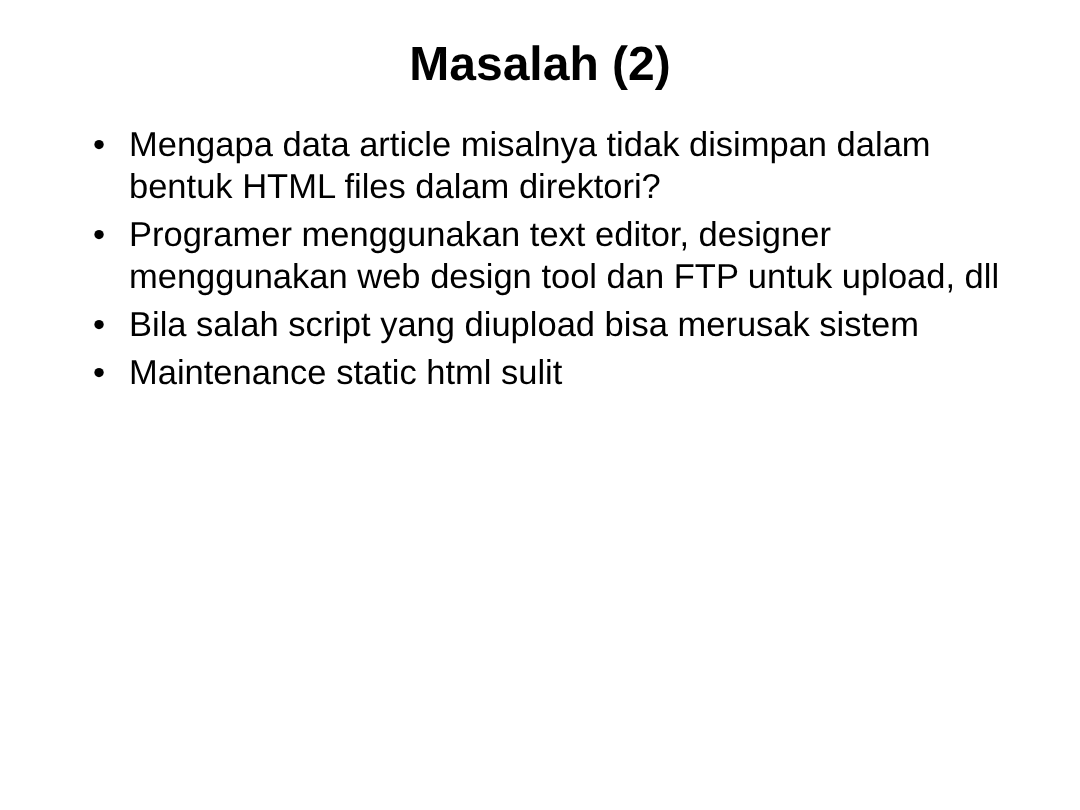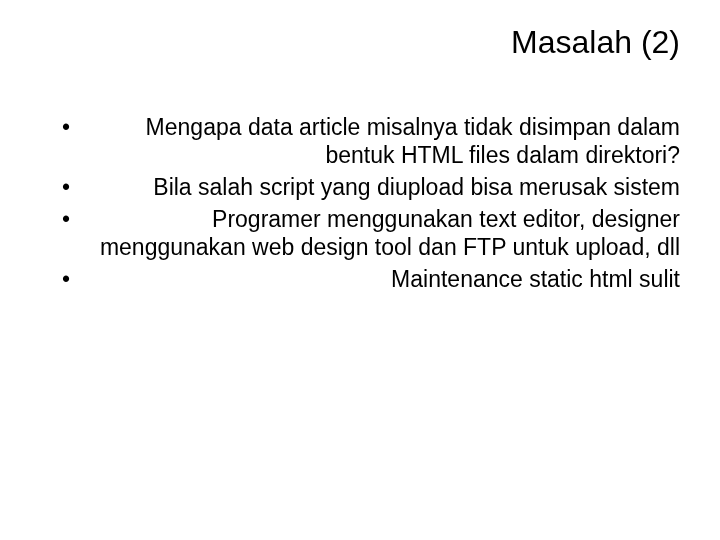--- a/index.html
+++ b/index.html
@@ -11,32 +11,31 @@
     font-family: Arial, Helvetica, sans-serif;
     color: #000;
   }
   .slide {
     box-sizing: border-box;
     width: 720px;
     height: 540px;
     padding: 18px 40px 40px 40px;
   }
   .title {
-    text-align: right;
+    text-align: center;
     font-size: 32px;
-    font-weight: 400;
-    margin: 6px 0 52px 0;
+    font-weight: 700;
+    margin: 6px 0 21px 0;
   }
   ul.bullets {
     list-style: none;
     padding: 0 0 0 22px;
     margin: 0;
     font-size: 23px;
     line-height: 1.22;
-    text-align: right;
   }
   ul.bullets > li {
     position: relative;
     padding-left: 24px;
     margin: 0 0 4px 0;
   }
   ul.bullets > li::before {
     content: "•";
     position: absolute;
     left: 0;
@@ -45,17 +44,17 @@
     line-height: 1.22;
   }
 </style>
 </head>
 <body>
 
 <div class="slide">
   <h1 class="title">Masalah (2)</h1>
   <ul class="bullets">
     <li>Mengapa data article misalnya tidak disimpan dalam bentuk HTML files dalam direktori?</li>
+    <li>Programer menggunakan text editor, designer menggunakan web design tool dan FTP untuk upload, dll</li>
     <li>Bila salah script yang diupload bisa merusak sistem</li>
-    <li>Programer menggunakan text editor, designer menggunakan web design tool dan FTP untuk upload, dll</li>
     <li>Maintenance static html sulit</li>
   </ul>
 </div>
 
 </body></html>

